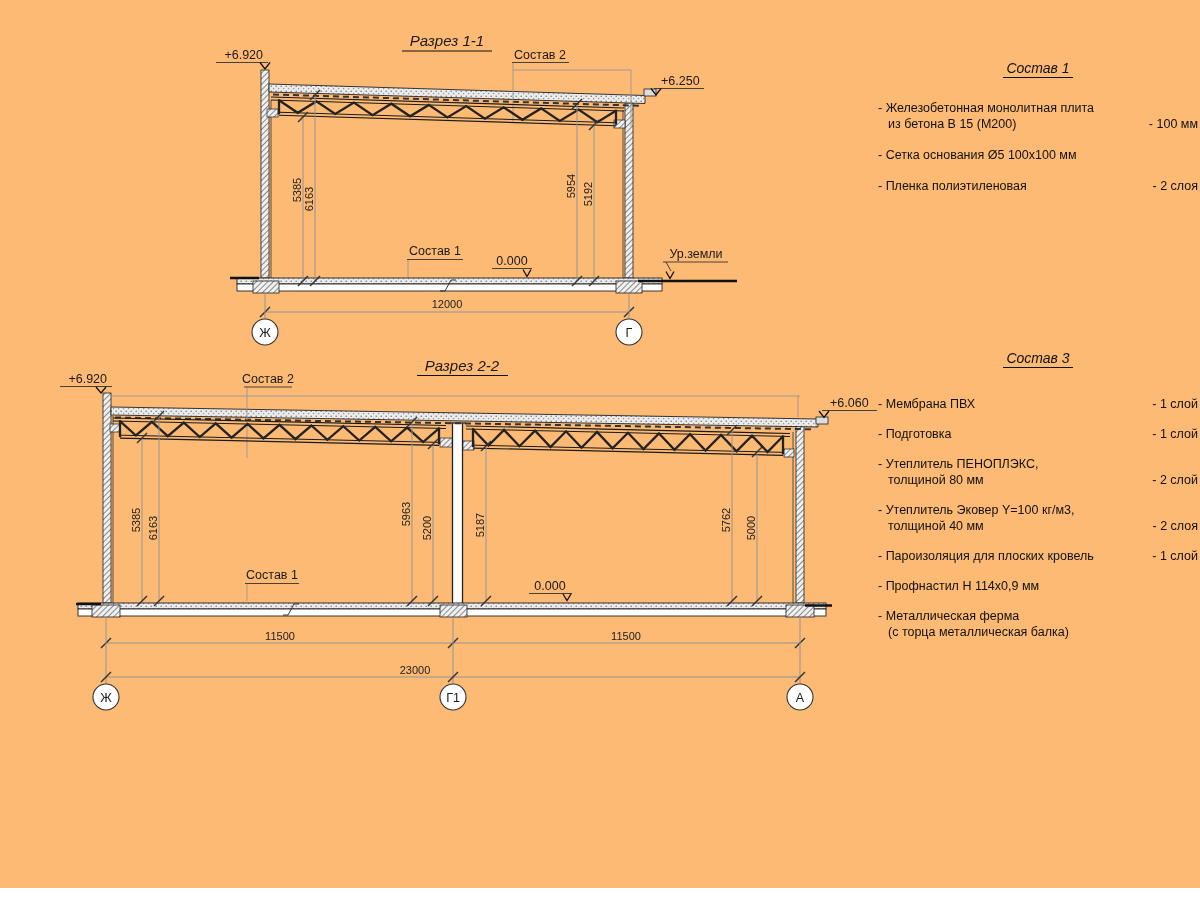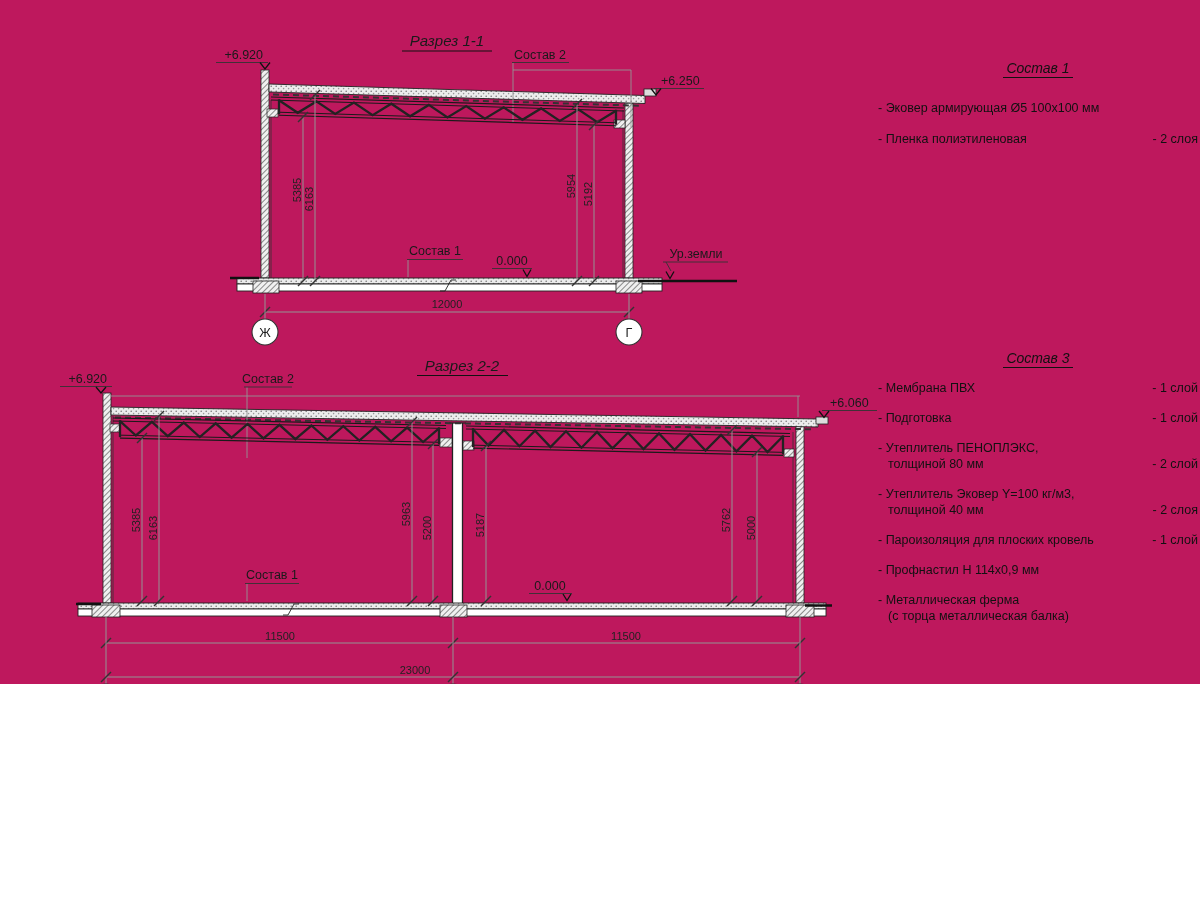--- a/index.html
+++ b/index.html
@@ -1,27 +1,27 @@
 <!DOCTYPE html>
 <html><head>
 <meta charset="utf-8">
 <style>
   html,body{margin:0;padding:0;background:#fff;}
-  #page{position:relative;width:1200px;height:684px;background:#be185d;overflow:hidden;
+  #page{position:relative;width:1200px;height:888px;background:#fdba74;overflow:hidden;
         font-family:"Liberation Sans",sans-serif;color:#111;}
   #draw{position:absolute;left:0;top:0;}
   svg text{font-family:"Liberation Sans",sans-serif;fill:#1a1a1a;}
   .ttl{font-size:15px;font-style:italic;}
   .lbl{font-size:12.5px;}
   .dim{font-size:11px;fill:#222;}
   .ax{font-size:12.5px;}
   .panel{position:absolute;width:320px;color:#111;}
   .panel-title{text-align:center;font-style:italic;font-size:14px;margin-bottom:22px;}
   .panel-title span{display:inline-block;border-bottom:1px solid #111;padding:0 3px 1px;}
-  .panel.tight .panel-title{margin-bottom:12px;}
+  .panel.tight .panel-title{margin-bottom:28px;}
   .prow{display:flex;align-items:flex-end;font-size:12.5px;line-height:16px;margin-bottom:15px;}
   .panel.tight .prow{margin-bottom:14px;gap:36px;}
   .pname{white-space:pre-line;padding-left:10px;text-indent:-10px;flex:1;}
   .pval{white-space:nowrap;margin-left:8px;}
 </style>
 </head>
 <body>
 
 <div id="page">
 
@@ -258,21 +258,26 @@
     <circle cx="453" cy="697" r="13" fill="#fff" stroke="#333" stroke-width="1.1"></circle>
     <text class="ax" x="453" y="701.5" text-anchor="middle">Г1</text>
     <circle cx="800" cy="697" r="13" fill="#fff" stroke="#333" stroke-width="1.1"></circle>
     <text class="ax" x="800" y="701.5" text-anchor="middle">А</text>
   </g>
 </svg>
 
 <div class="panel" style="left:878px;top:60px;">
   <div class="panel-title"><span>Состав 1</span></div>
   <div class="prow">
-        <div class="pname">- Эковер армирующая Ø5 100х100 мм</div>
+        <div class="pname">- Железобетонная монолитная плита
+из бетона В 15 (М200)</div>
+        <div class="pval">- 100 мм</div>
+      </div>
+  <div class="prow">
+        <div class="pname">- Сетка основания Ø5 100х100 мм</div>
         <div class="pval"></div>
       </div>
   <div class="prow">
         <div class="pname">- Пленка полиэтиленовая</div>
         <div class="pval">- 2 слоя</div>
       </div>
 </div>
 
 <div class="panel tight" style="left:878px;top:350px;">
   <div class="panel-title"><span>Состав 3</span></div>

